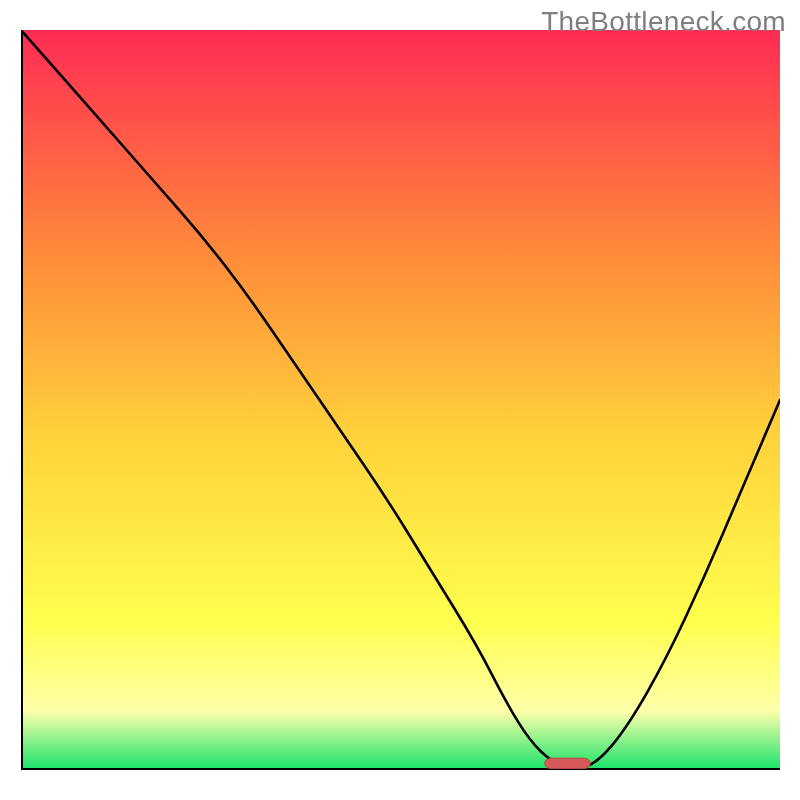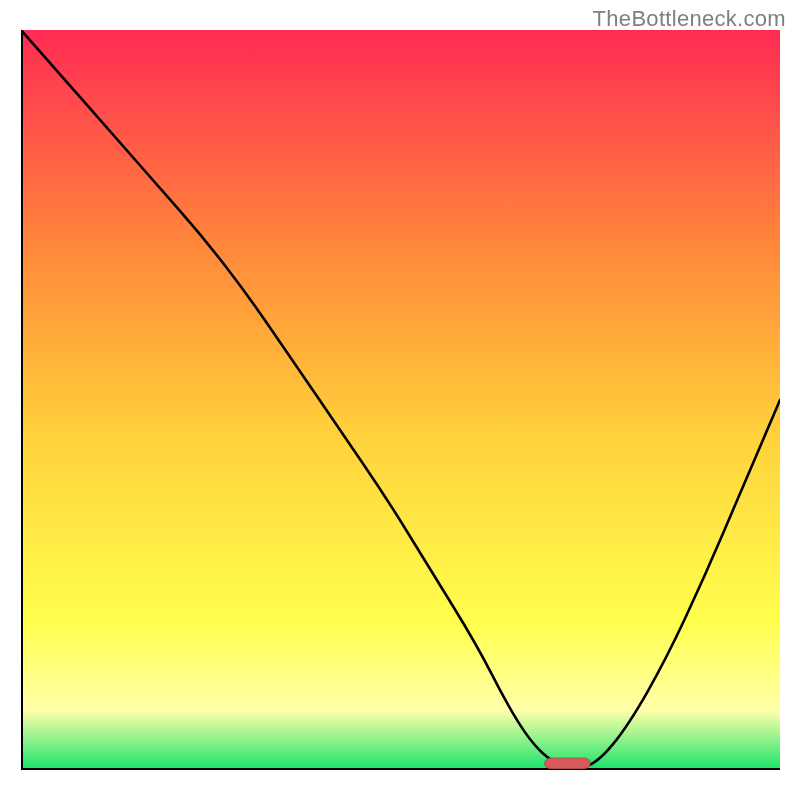--- a/index.html
+++ b/index.html
@@ -14,21 +14,21 @@
   .stage {
     position: relative;
     width: 800px;
     height: 800px;
   }
   .watermark {
     position: absolute;
     top: 6px;
     right: 14px;
     color: #7f7f7f;
-    font-size: 22px;
+    font-size: 28px;
     font-weight: 500;
     letter-spacing: 0.3px;
     z-index: 10;
   }
   .plot {
     position: absolute;
     left: 21px;
     top: 30px;
     width: 759px;   
     height: 740px;  

